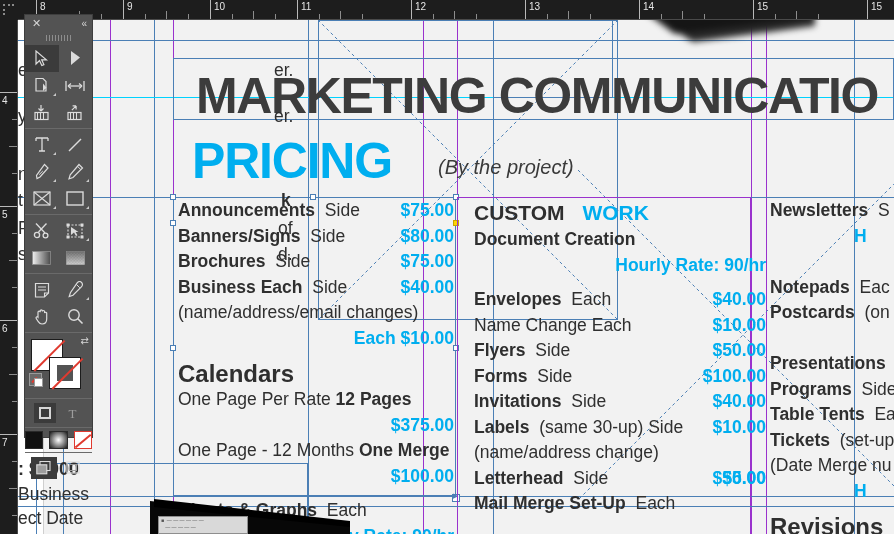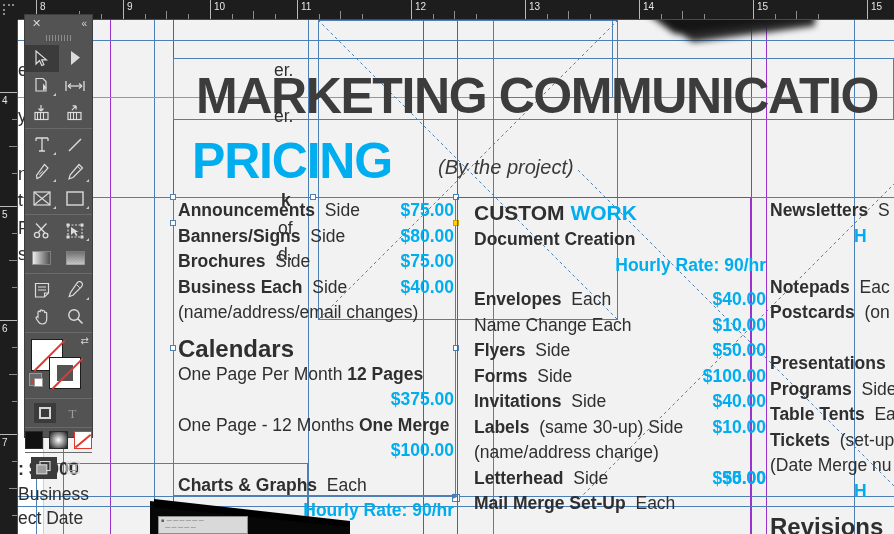--- a/index.html
+++ b/index.html
@@ -140,21 +140,21 @@
     color: #00aeef; font-weight: bold; font-size: 17.5px;
   }
   .price-line {
     text-align: right; color: #00aeef; font-weight: bold;
     font-size: 17.5px; line-height: 25.5px; white-space: nowrap;
   }
   .head {
     font-size: 24px; line-height: 27px; font-weight: bold; color: #2f2f2f;
     white-space: nowrap;
   }
-  .head .cy { color: #00aeef; }
+  .head .cy { color: #00aeef; margin-left: 12px; }
   .head.under { text-decoration: underline; }
   .spacer { height: 9px; }
 
   
   .edge-text {
     position: absolute; color: #2f2f2f; white-space: nowrap;
     font-size: 17.5px; line-height: 25.5px;
   }
 
   
@@ -354,26 +354,27 @@
         <span class="price">$75.00</span>
       </div>
       <div class="row">
         <span class="b">Business Each</span>
         <span class="n">&nbsp;</span><span class="n">Side</span>
         <span class="price">$40.00</span>
       </div>
       <div class="row">
         <span class="n">(name/address/email changes)</span>
       </div>
+      <div class="price-line">Each $10.00</div>
 
       <div class="spacer"></div>
 
       <div class="head">Calendars</div>
       <div class="row">
-        <span class="n">One Page Per Month </span><span class="b">12 Pages</span>
+        <span class="n">One Page Per Rate </span><span class="b">12 Pages</span>
       </div>
       <div class="price-line">$375.00</div>
       <div class="row">
         <span class="n">One Page - 12 Months </span><span class="b">One Merge</span>
       </div>
       <div class="price-line">$100.00</div>
 
       <div class="spacer"></div>
 
       <div class="row">

